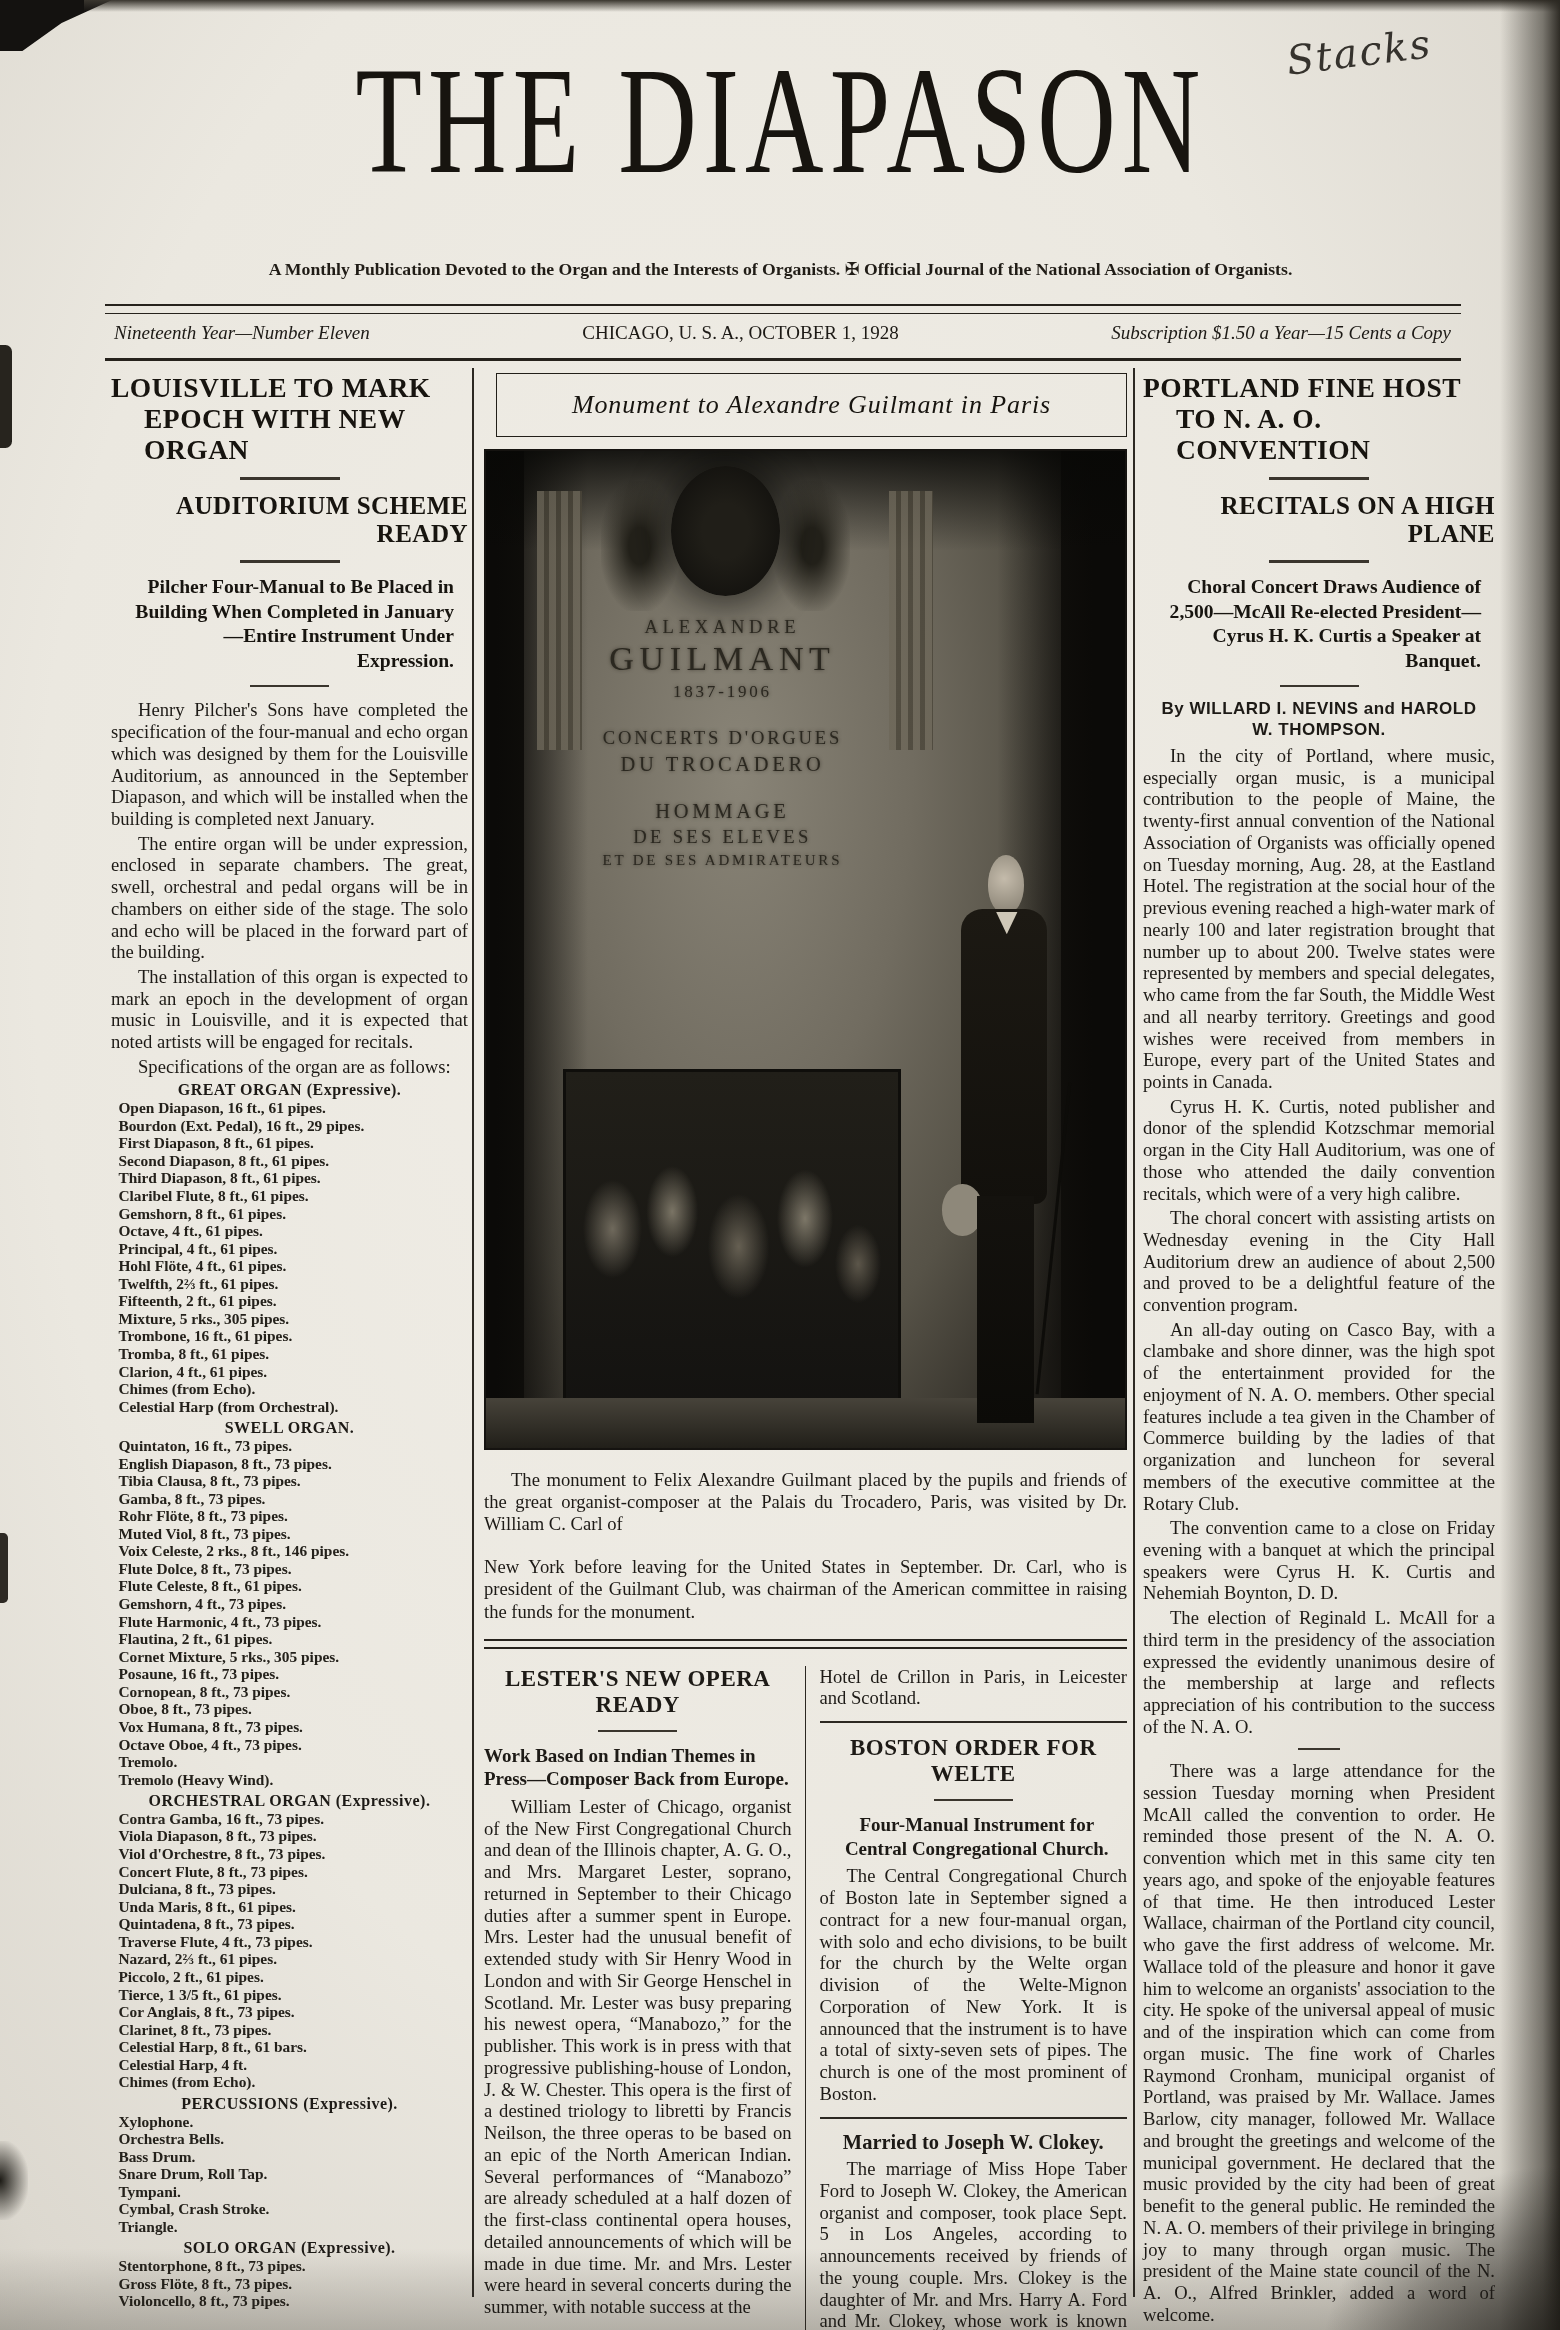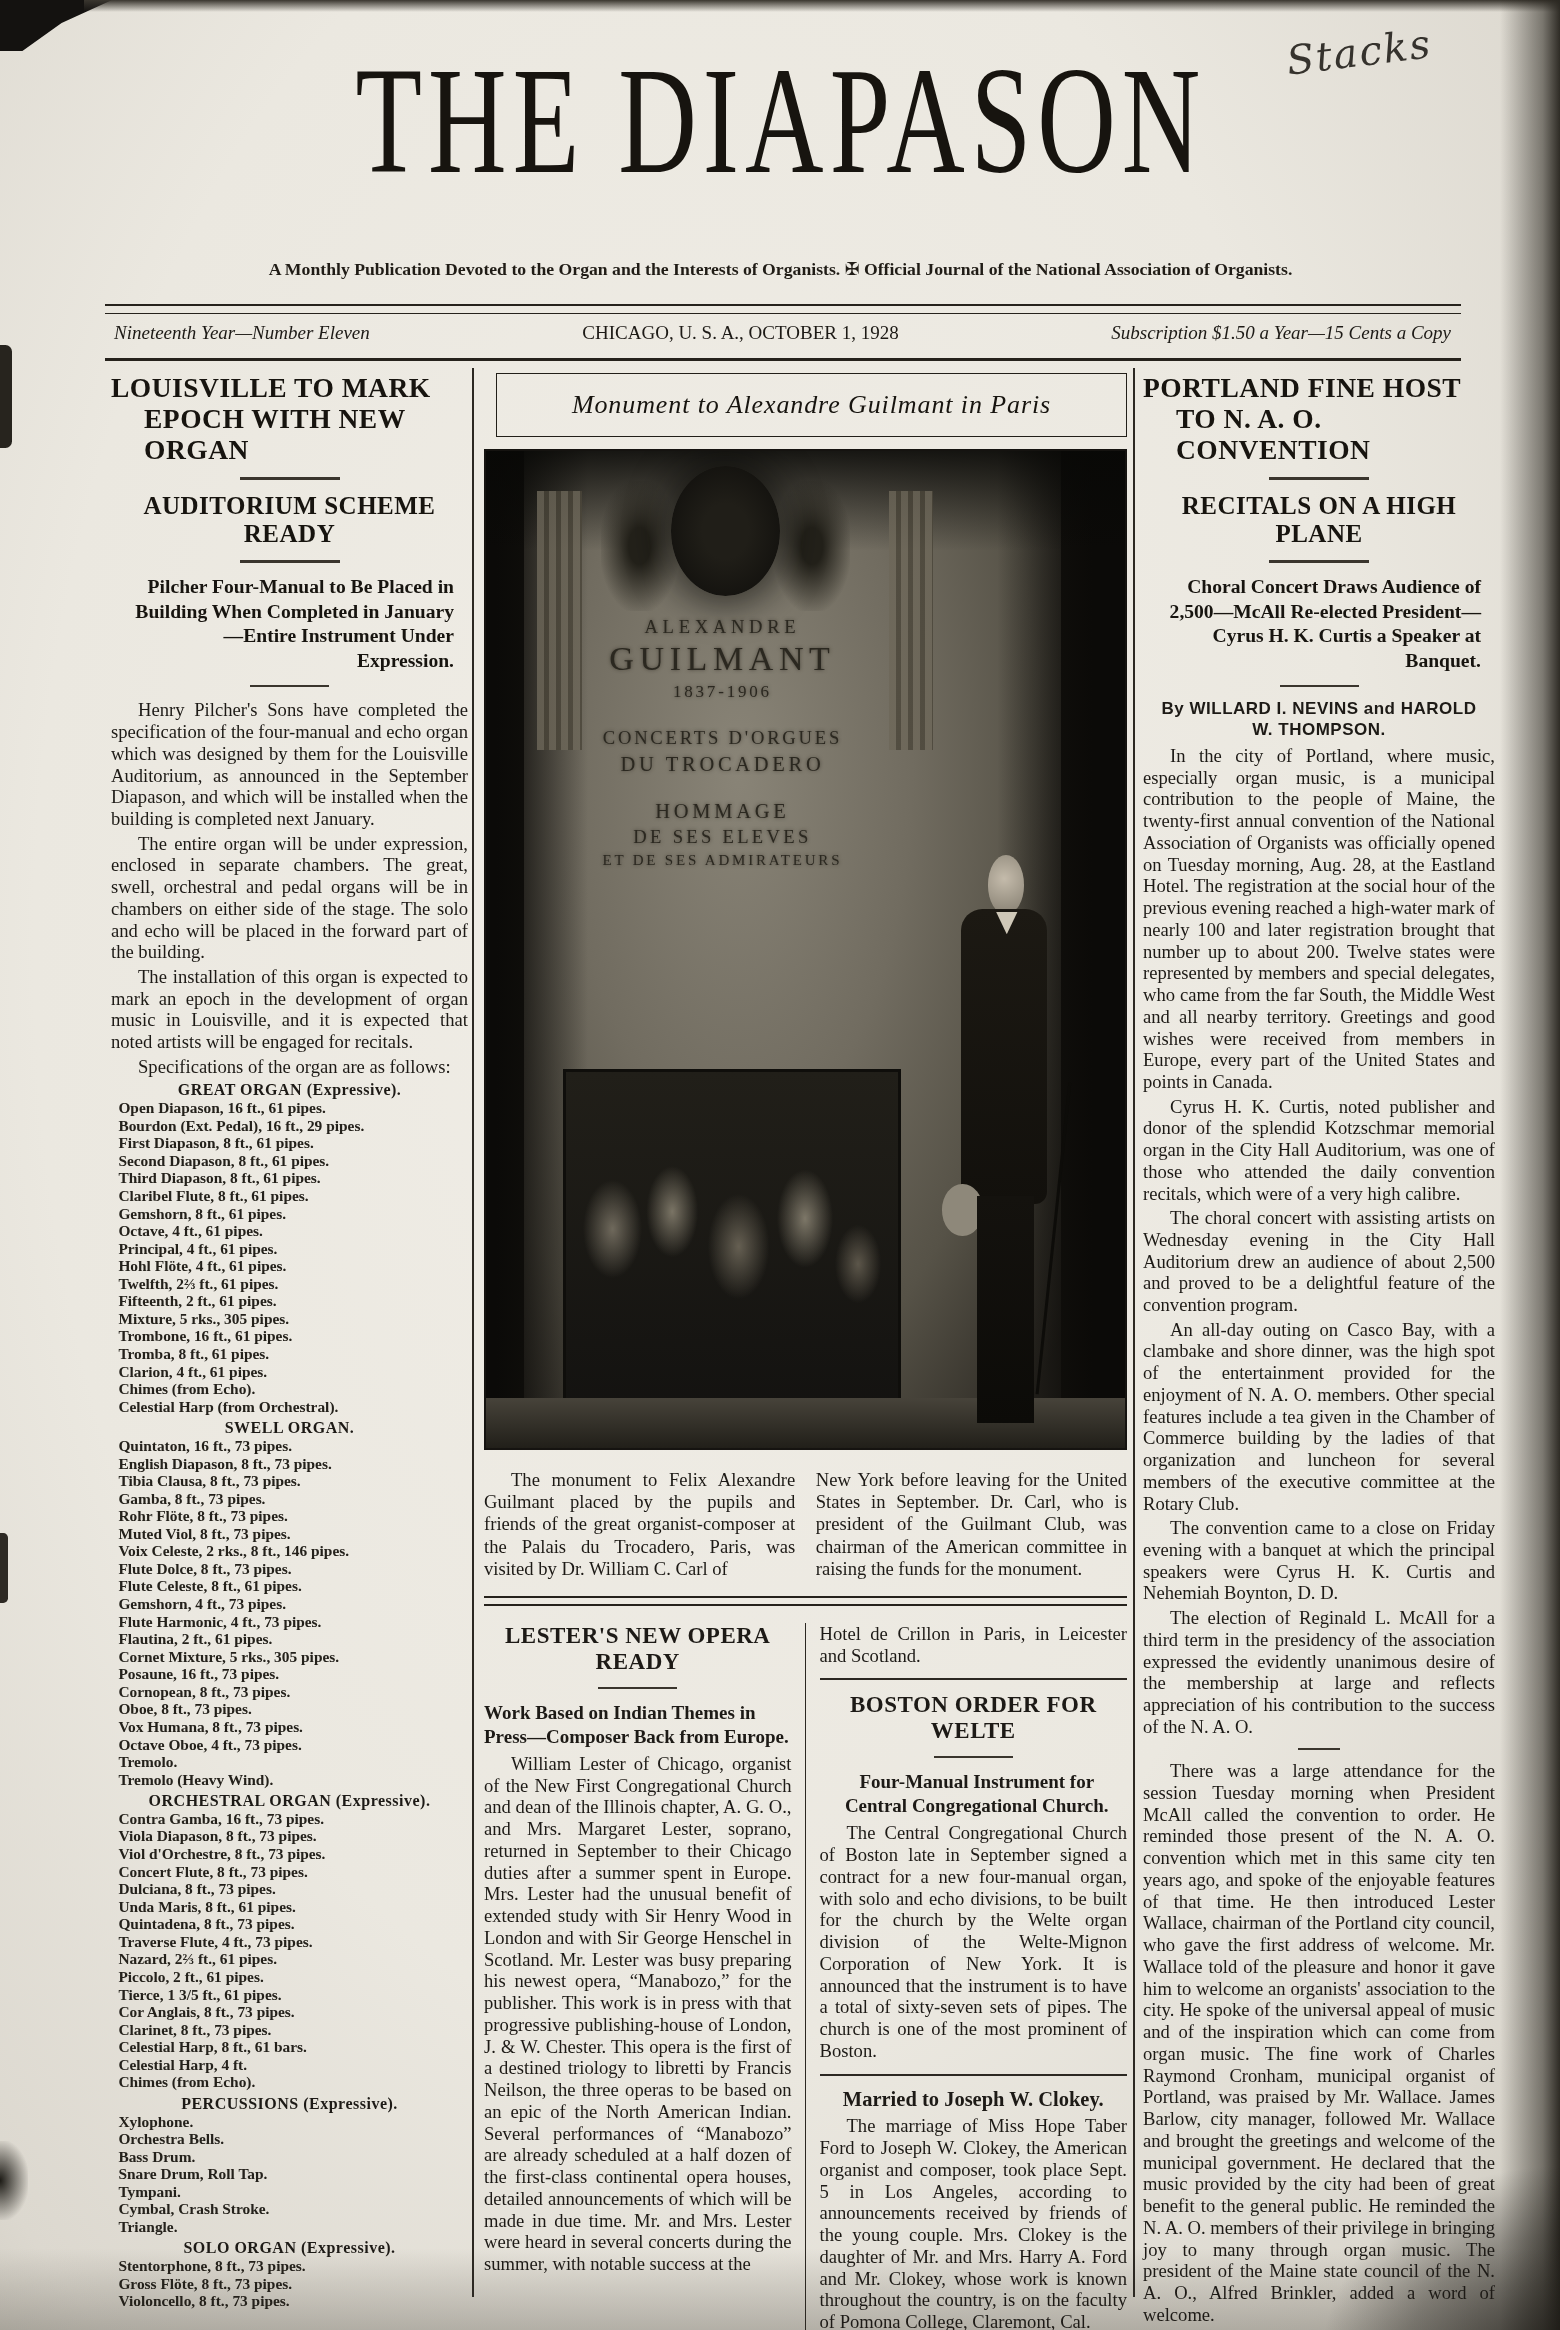--- a/index.html
+++ b/index.html
@@ -67,21 +67,21 @@
   .vrule.v1{left:472px;top:368px;height:1929px;}
   .vrule.v2{left:1133px;top:368px;height:1929px;}
 
   .col{position:absolute;top:373px;}
   .col-left{left:111px;width:357px;}
   .col-center{left:484px;width:643px;}
   .col-right{left:1143px;width:352px;}
 
   .headline{font-size:27.5px;font-weight:bold;letter-spacing:0.5px;line-height:1.12;color:#17140f;}
   .headline .l2{padding-left:33px;display:block;}
-  .subheadline{font-size:25px;font-weight:bold;text-align:center;letter-spacing:0.5px;color:#17140f;}
+  .subheadline{font-size:25px;font-weight:bold;text-align:right;letter-spacing:0.5px;color:#17140f;}
   .rule-short{width:100px;height:0;border-top:3.3px solid #3a352d;margin:12px auto 12px auto;}
   .rule-short.thin{border-top-width:2.3px;width:79px;}
   .deck{font-size:19.6px;font-weight:bold;text-align:right;line-height:1.25;padding:0 14px;color:#17140f;}
   .byline{font-family:"Liberation Sans","DejaVu Sans",sans-serif;font-weight:bold;font-size:17px;text-align:center;line-height:1.2;letter-spacing:0.5px;}
   .para{font-size:18.6px;line-height:1.17;text-align:justify;text-indent:27px;margin:0 0 2.8px 0;}
   .smallgap{height:4.7px;}
 
   .spec-heading{font-size:16px;font-weight:bold;text-align:center;margin-top:3.7px;letter-spacing:0.5px;}
   .spec-line{font-size:15.4px;line-height:1.14;padding-left:21.4px;text-indent:-14px;font-weight:bold;color:#24211b;}
 
@@ -141,21 +141,21 @@
     border-radius:21.4px 21.4px 12px 12px;
     background:linear-gradient(#1c1913,#12100c);}
   .man-collar{position:absolute;top:10%;left:42%;width:16%;height:4%;
     background:#cfc8b8;clip-path:polygon(0 0,100% 0,50% 100%);}
   .man-hat{position:absolute;top:58%;left:2%;width:30%;height:9%;
     border-radius:50%;background:#8e887a;}
   .man-legs{position:absolute;top:60%;left:28%;width:42%;height:40%;
     background:linear-gradient(#14120e,#0c0b08);}
   .man-cane{position:absolute;top:40%;left:84%;width:2.8px;height:55%;background:#0d0c09;transform:rotate(6deg);}
 
-  .caption{display:flex;gap:20.5px;margin-top:18.6px;}
+  .caption{display:flex;gap:20.5px;margin-top:18.6px;flex-direction:column;}
   .caption > div{flex:1;font-size:18.6px;line-height:1.2;text-align:justify;}
   .cap1{text-indent:27px;}
   .double-rule{margin-top:16px;height:5.6px;border-top:2.3px solid #26221c;border-bottom:2.3px solid #26221c;}
 
   .subcols{display:flex;margin-top:17px;}
   .subcol{width:50%;}
   .subcol.left{padding-right:13px;}
   .subcol.right{padding-left:14px;border-left:1.9px solid #2c2822;}
   .sub-headline{font-size:23px;font-weight:bold;text-align:center;letter-spacing:0.5px;}
   .sub-deck{font-size:19px;font-weight:bold;text-align:left;line-height:1.25;}

